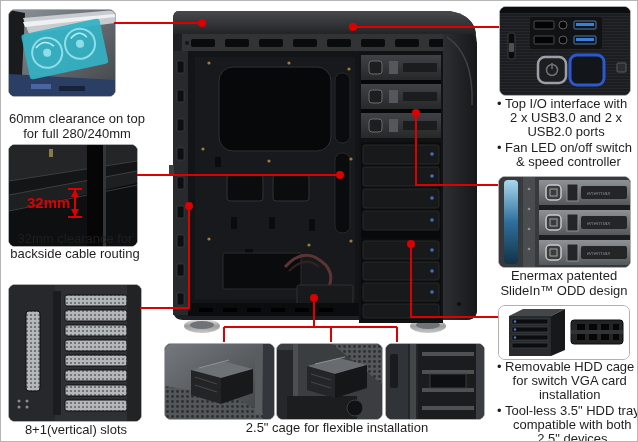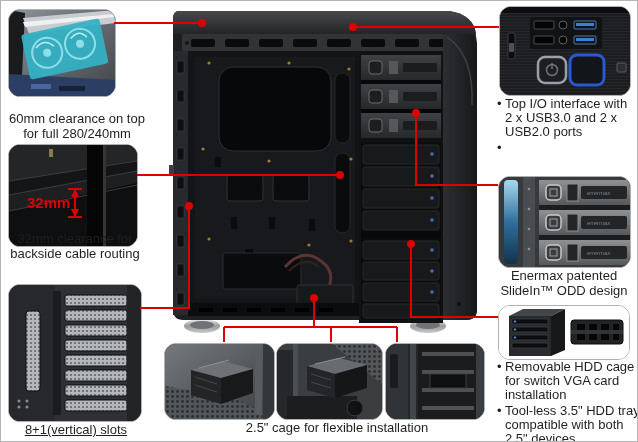--- a/index.html
+++ b/index.html
@@ -2,33 +2,33 @@
 <html><head>
 <meta charset="utf-8">
 <style>
   html,body{margin:0;padding:0;background:#ffffff;}
   .stage{
     position:relative;width:638px;height:442px;background:#ffffff;
     border:1px solid #b5b5b5;box-sizing:border-box;overflow:hidden;
     font-family:"Liberation Sans",sans-serif;
   }
   .photo{
-    position:absolute;border-radius:12px;overflow:hidden;
+    position:absolute;border-radius:7px;overflow:hidden;
     border:1px solid #b0b0b0;background:#222;
   }
   .photo svg{display:block;width:100%;height:100%;}
   .photo.white{background:#fff;}
   .cap{
     position:absolute;color:#1f1f1f;font-size:13px;line-height:15px;
     text-align:center;white-space:pre;
   }
   .bullets{position:absolute;color:#1f1f1f;font-size:13px;line-height:14px;}
   .bullet-item{display:flex;align-items:flex-start;margin-bottom:2px;}
   .bullet-glyph{width:8px;flex:0 0 8px;}
-  .bullet-text{white-space:pre;}
+  .bullet-text{white-space:pre;text-align:center;}
   .main-case{position:absolute;left:168px;top:8px;width:312px;height:325px;}
   .main-case svg{display:block;width:100%;height:100%;}
   .callouts{position:absolute;left:0;top:0;width:638px;height:442px;pointer-events:none;}
 </style>
 </head>
 <body>
 
 <div class="stage">
 
   <div class="photo" style="left:7px;top:8px;width:106px;height:86px;">
@@ -108,21 +108,21 @@
         <rect x="56" y="70" width="62" height="11" rx="2" fill="url(#meshP)" stroke="#0e0f10"></rect>
         <rect x="56" y="85" width="62" height="11" rx="2" fill="url(#meshP)" stroke="#0e0f10"></rect>
         <rect x="56" y="100" width="62" height="11" rx="2" fill="url(#meshP)" stroke="#0e0f10"></rect>
         <rect x="56" y="115" width="62" height="11" rx="2" fill="url(#meshP)" stroke="#0e0f10"></rect>
       </g>
       <circle cx="125" cy="13" r="2.5" fill="#c9a227"></circle>
       <circle cx="125" cy="105" r="2.5" fill="#c9a227"></circle>
       <rect x="118" y="0" width="14" height="136" fill="#212325"></rect>
     </svg>
   </div>
-  <div class="cap" style="left:0;top:421px;width:150px;text-decoration:underline;">8+1(vertical) slots</div>
+  <div class="cap" style="left:0;top:421px;width:150px;">8+1(vertical) slots</div>
 
   <div class="photo" style="left:498px;top:5px;width:130px;height:88px;">
     <svg viewBox="0 0 130 88">
       <defs>
         <pattern id="ribP" width="6" height="3" patternUnits="userSpaceOnUse">
           <rect width="6" height="3" fill="#1b1d20"></rect>
           <rect width="6" height="1" fill="#25272a"></rect>
         </pattern>
       </defs>
       <rect width="130" height="88" fill="url(#ribP)"></rect>
@@ -159,20 +159,22 @@
   </div>
   <div class="bullets" style="left:496px;top:96px;width:141px;">
     <div class="bullet-item">
       <span class="bullet-glyph">•</span>
       <span class="bullet-text">Top I/O interface with
 2 x USB3.0 and 2 x
 USB2.0 ports</span>
     </div>
     <div class="bullet-item">
       <span class="bullet-glyph">•</span>
+      <span class="bullet-text">Fan LED on/off switch
+&amp; speed controller</span>
     </div>
   </div>
 
   <div class="photo" style="left:497px;top:175px;width:131px;height:90px;">
     <svg viewBox="0 0 131 90">
       <defs>
         <linearGradient id="bayG" x1="0" y1="0" x2="0" y2="1">
           <stop offset="0" stop-color="#8f9295"></stop>
             <stop offset="1" stop-color="#55585b"></stop>
         </linearGradient>

